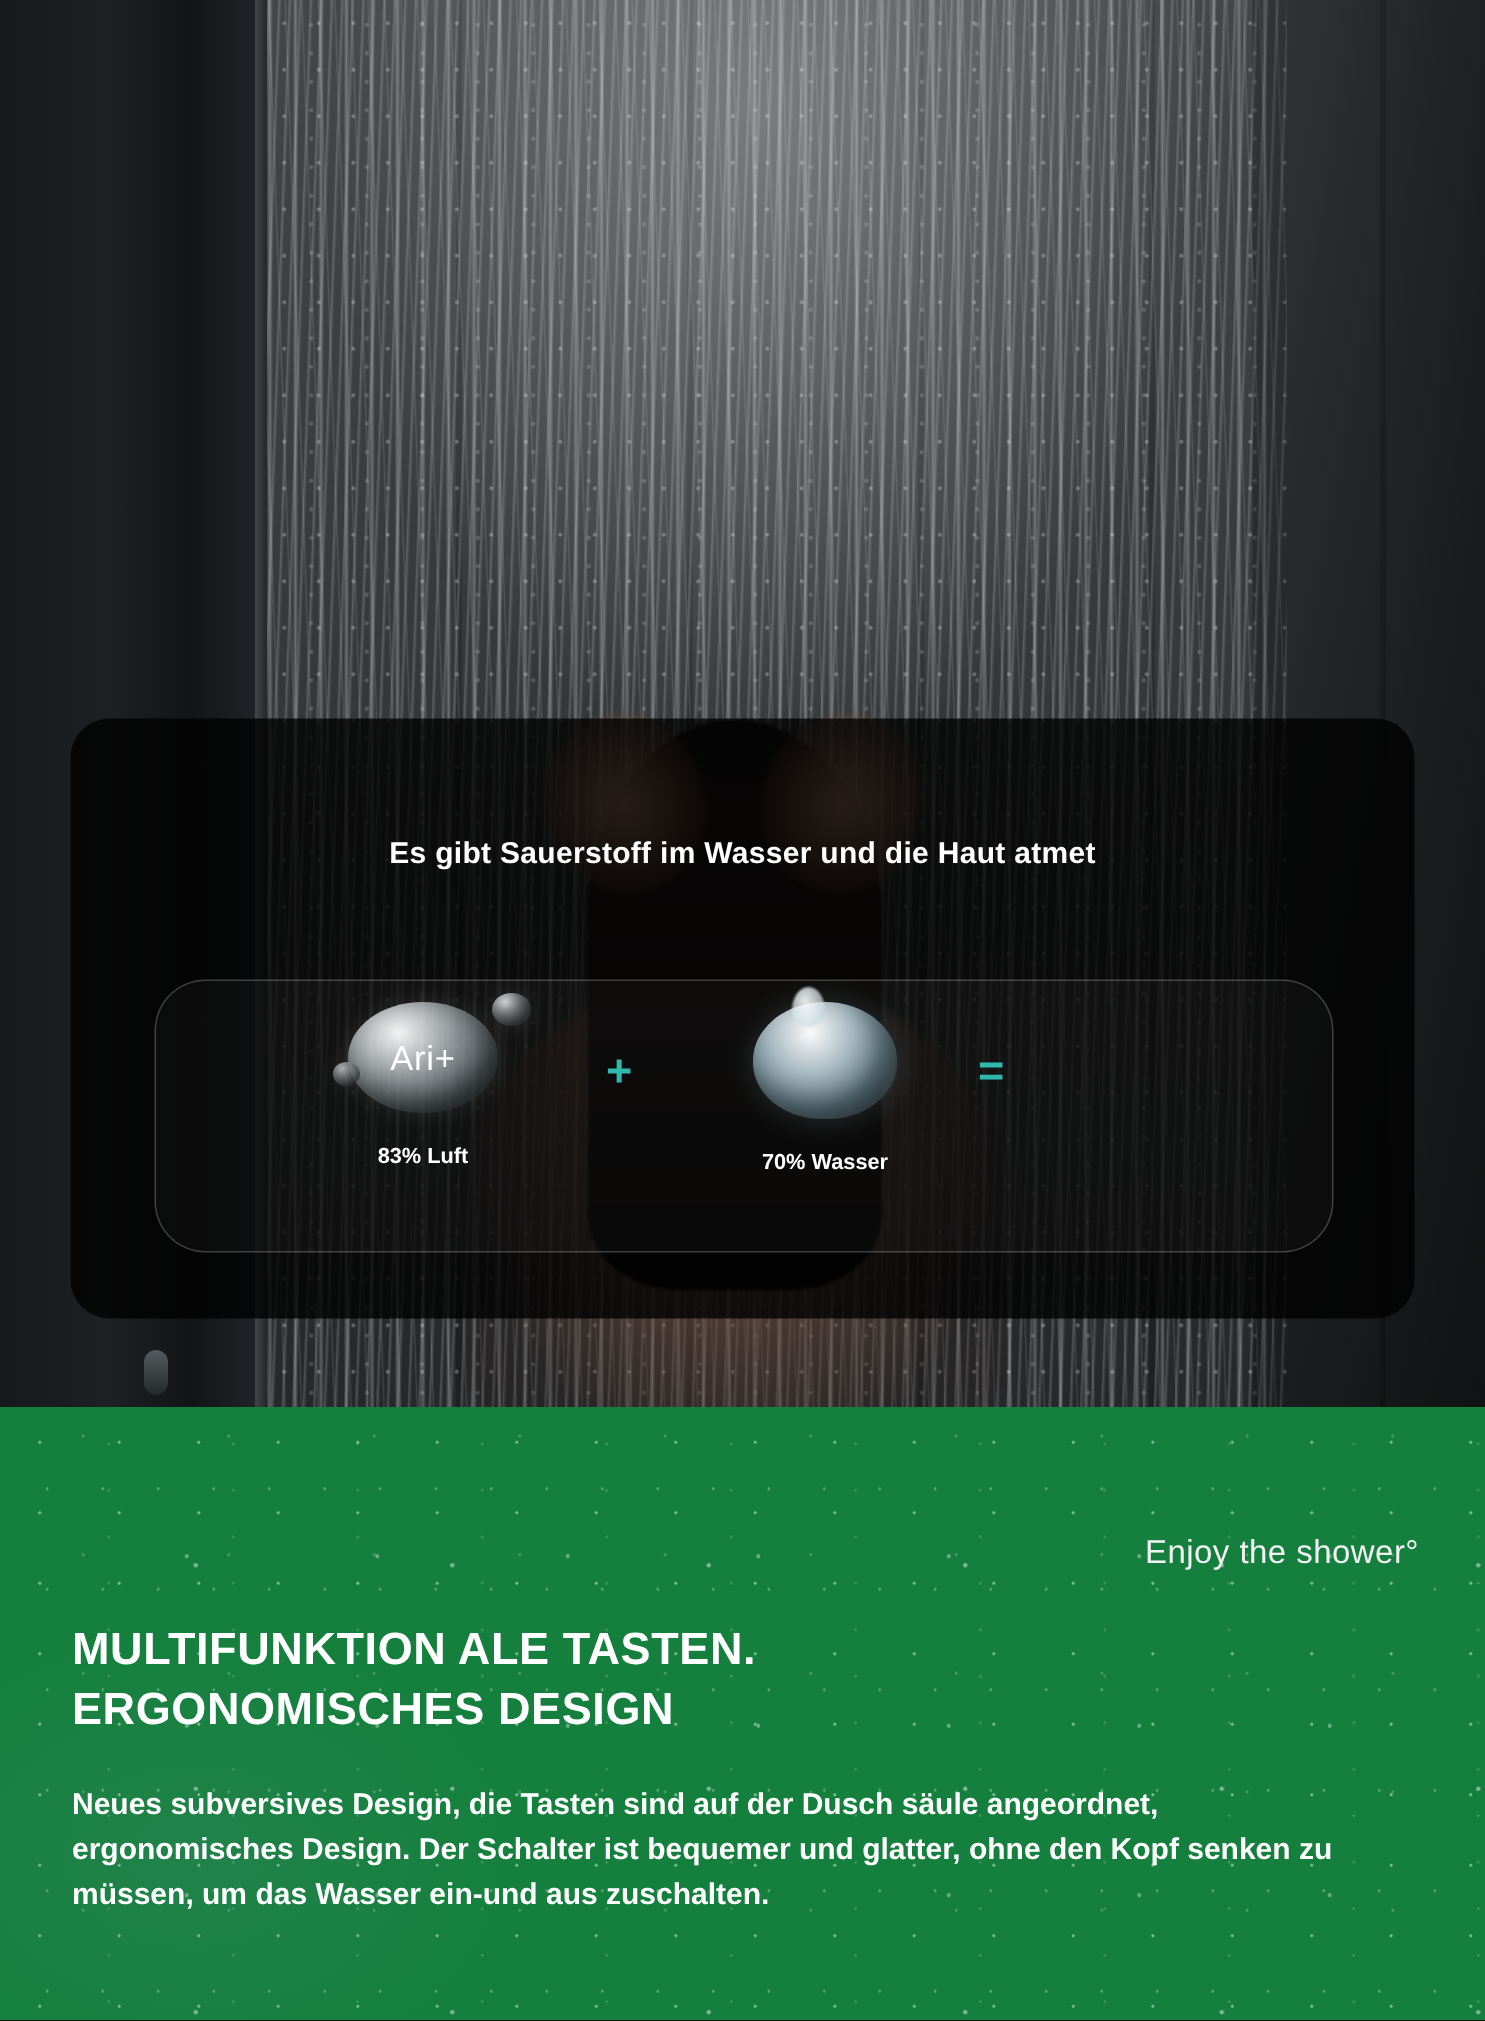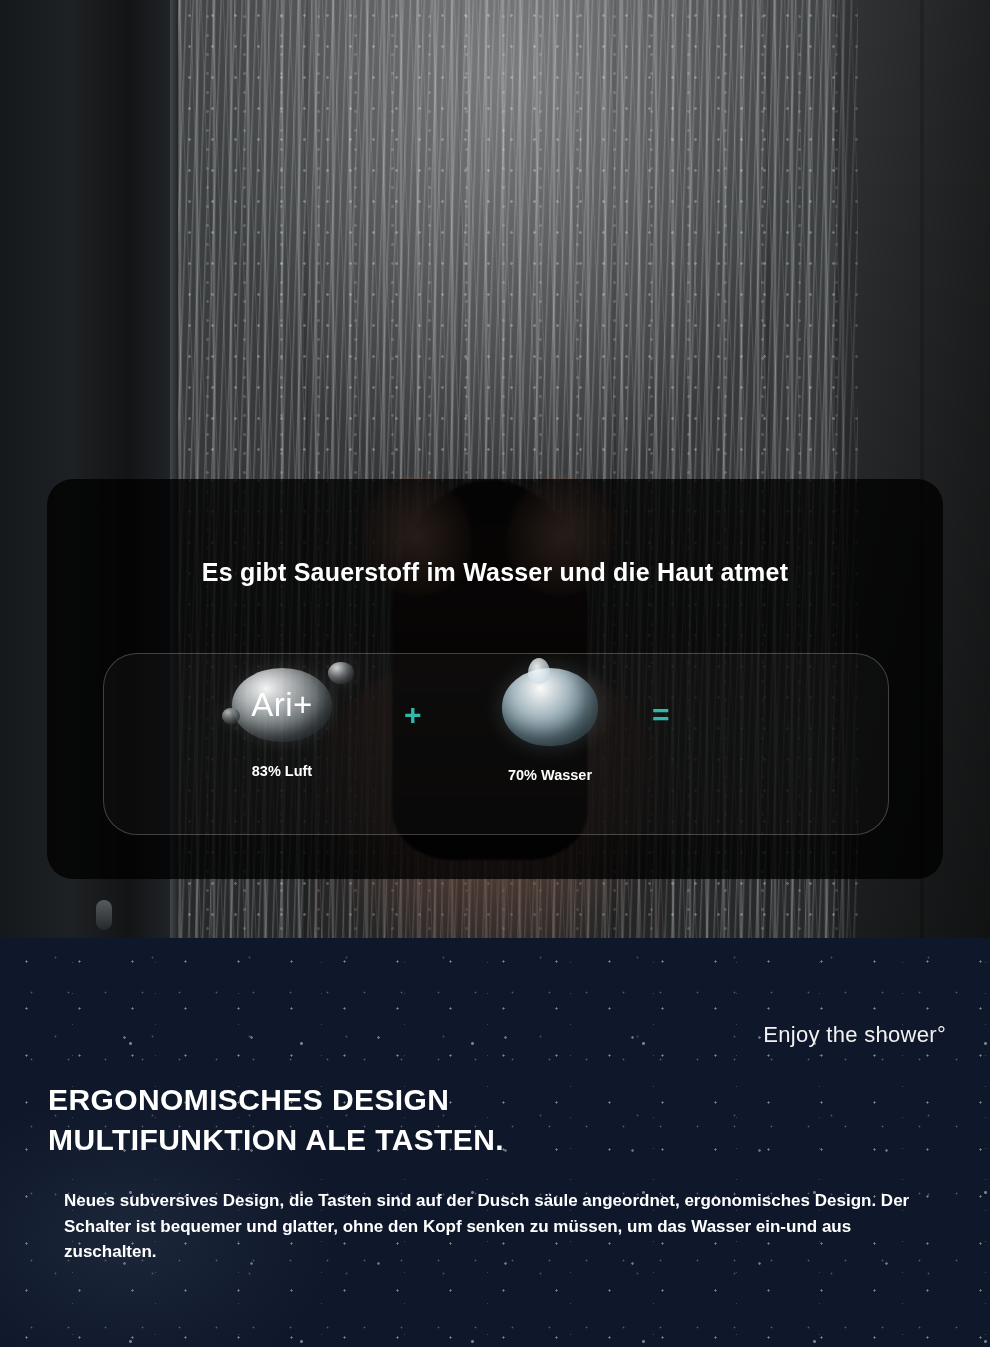--- a/index.html
+++ b/index.html
@@ -155,21 +155,21 @@
     background: rgba(0,0,0,0.78);
     border-radius: 26px;
     overflow: hidden;
   }
   .panel-title {
     position: absolute;
     left: 0; top: 79px;
     width: 896px;
     text-align: center;
     color: #ffffff;
-    font-size: 25px;
+    font-size: 20px;
     font-weight: bold;
     letter-spacing: .2px;
   }
   .formula-box {
     position: absolute;
     left: 56px; top: 174px;
     width: 784px; height: 180px;
     border: 1px solid rgba(255,255,255,0.22);
     border-radius: 34px;
     background: rgba(255,255,255,0.03);
@@ -203,21 +203,21 @@
     width: 26px; height: 22px;
   }
   .bubble.small-b {
     position: absolute;
     left: -10px; top: 40px;
     width: 18px; height: 16px;
   }
   .bubble-label {
     position: relative;
     color: #fff;
-    font-size: 33px;
+    font-size: 23px;
     font-weight: 500;
     line-height: 74px;
     letter-spacing: .5px;
   }
   .waterdrop {
     position: relative;
     margin: 0 auto;
     width: 96px; height: 78px;
     border-radius: 50% 50% 48% 48%;
     background:
@@ -272,21 +272,21 @@
     font-weight: bold;
   }
   .op-plus  { left: 300px; }
   .op-eq    { left: 548px; }
 
   
   .bottom {
     position: absolute;
     left: 0; top: 938px;
     width: 990px; height: 409px;
-    background: #0f172a;
+    background: #15803d;
     overflow: hidden;
   }
   .stars {
     position: absolute;
     inset: 0;
     background-image:
       radial-gradient(circle, rgba(255,255,255,0.85) 0.9px, transparent 1.2px),
       radial-gradient(circle, rgba(255,255,255,0.55) 0.8px, transparent 1.1px),
       radial-gradient(circle, rgba(255,255,255,0.35) 0.7px, transparent 1.0px),
       radial-gradient(circle, rgba(255,255,255,0.7) 1.1px, transparent 1.5px);
@@ -324,24 +324,23 @@
     font-size: 30px;
     font-weight: bold;
     line-height: 1.33;
     letter-spacing: .4px;
   }
   .body-copy {
     position: absolute;
     left: 48px; top: 250px;
     width: 868px;
     color: #ffffff;
-    font-size: 17px;
+    font-size: 20px;
     font-weight: bold;
     line-height: 1.5;
-    margin-left: 16px;
   }
 </style>
 </head>
 <body>
 
 <div class="page">
 
   <div class="photo">
     <div class="tile-wall"></div>
     <div class="water"></div>
@@ -391,20 +390,20 @@
   </div>
 
   <div class="bottom">
     <div class="stars"></div>
     <div class="stars-2"></div>
     <div class="glow-left"></div>
 
     <div class="tagline">Enjoy the shower°</div>
 
     <div class="headline">
+      <div>MULTIFUNKTION ALE TASTEN.</div>
       <div>ERGONOMISCHES DESIGN</div>
-      <div>MULTIFUNKTION ALE TASTEN.</div>
     </div>
 
     <div class="body-copy">Neues subversives Design, die Tasten sind auf der Dusch säule angeordnet, ergonomisches Design. Der Schalter ist bequemer und glatter, ohne den Kopf senken zu müssen, um das Wasser ein-und aus zuschalten.</div>
   </div>
 
 </div>
 
 </body></html>

